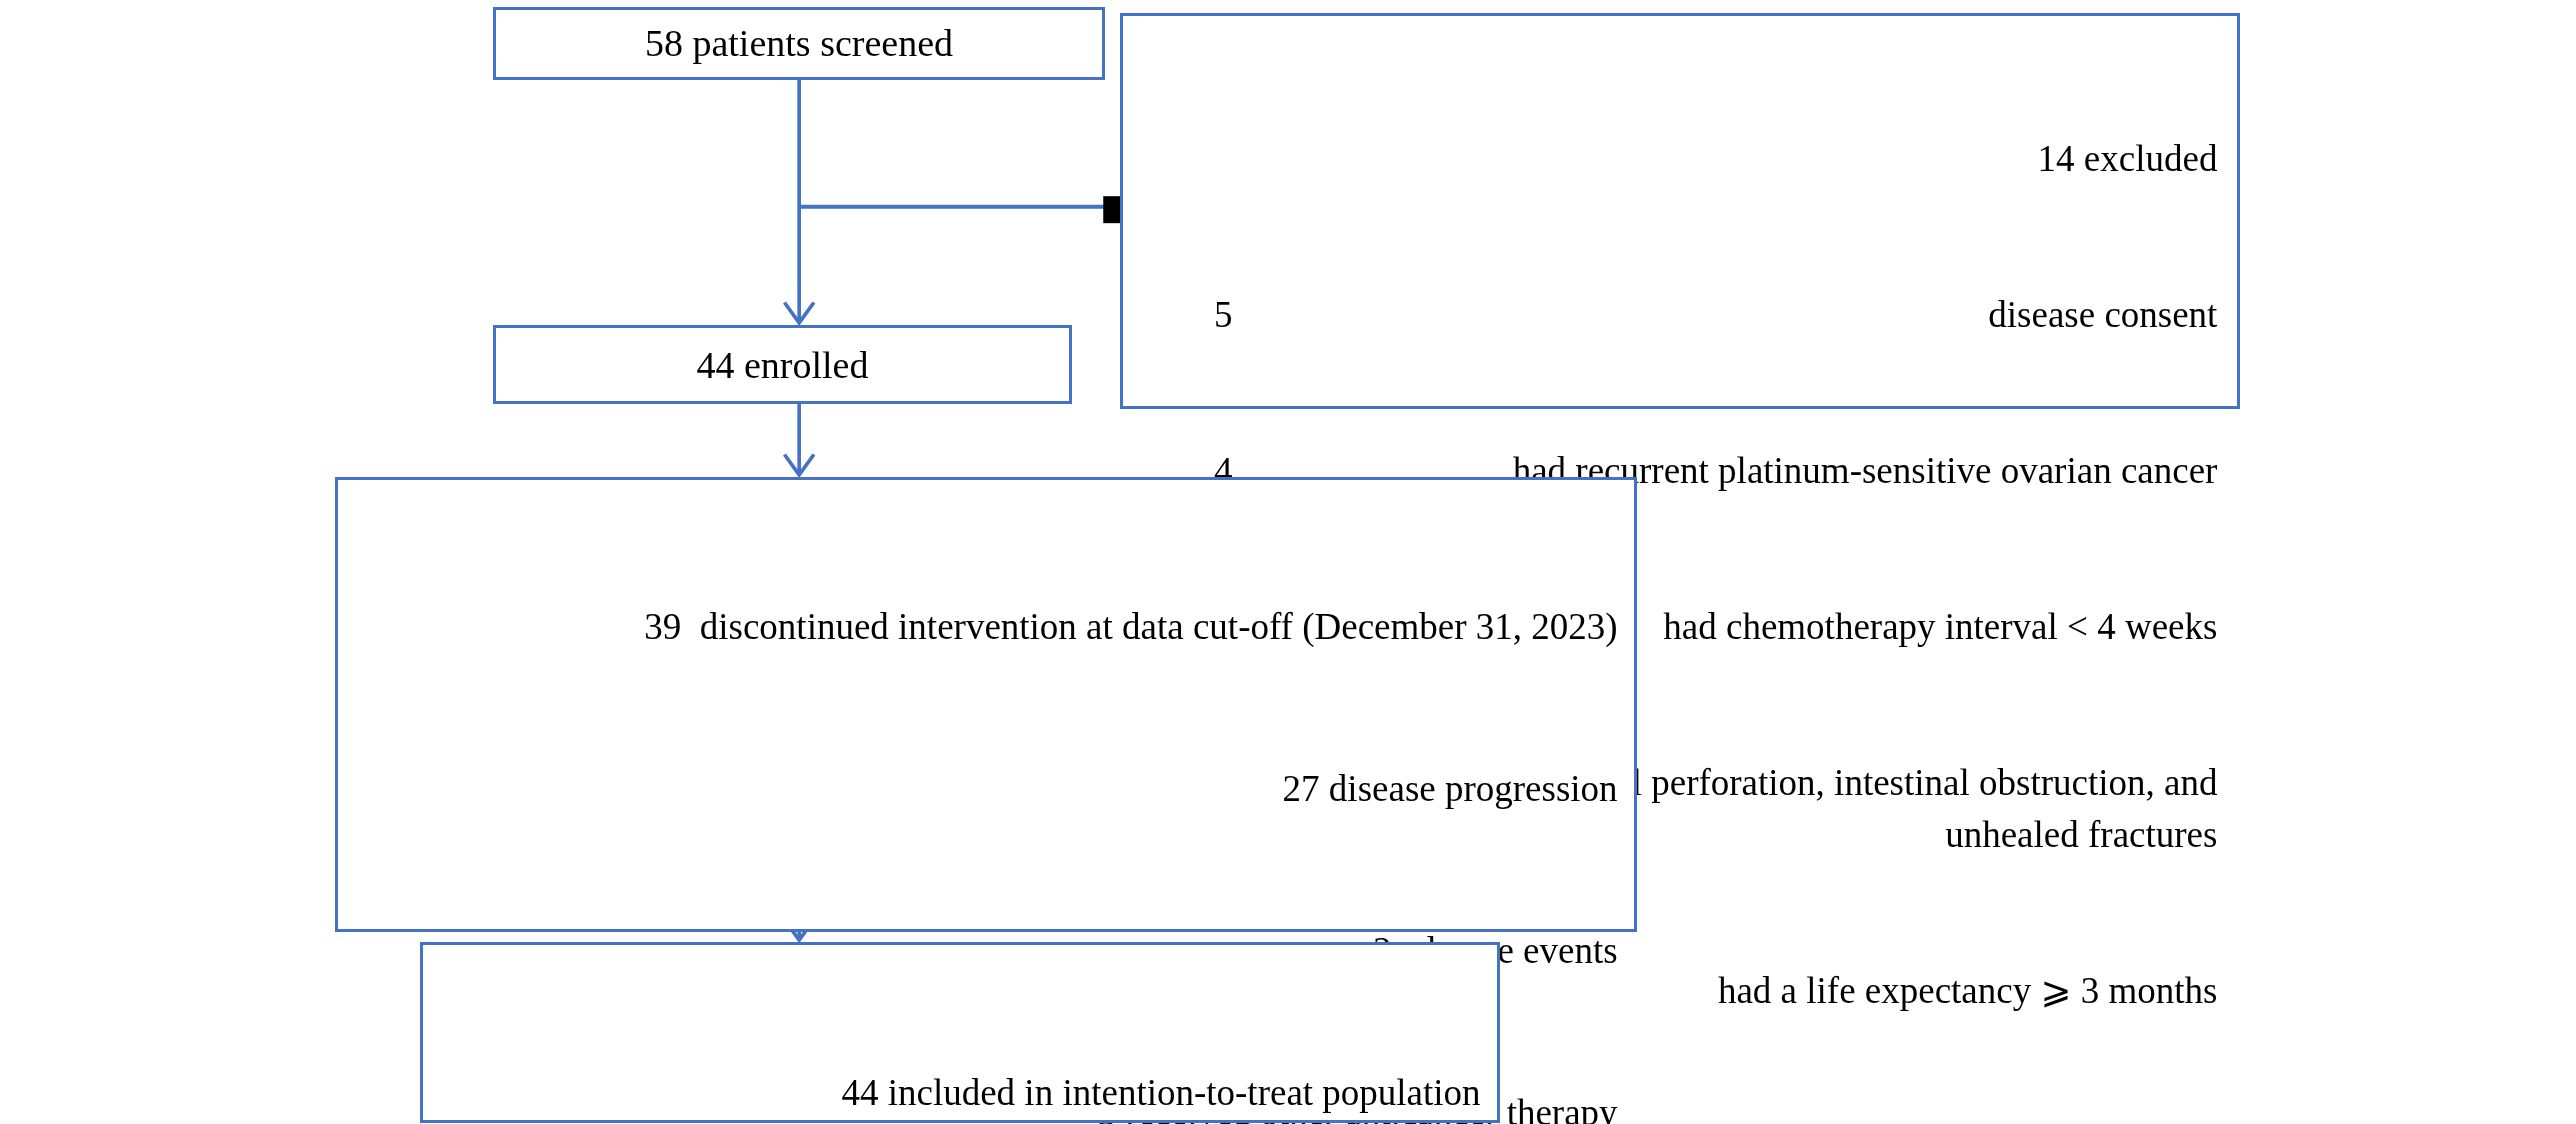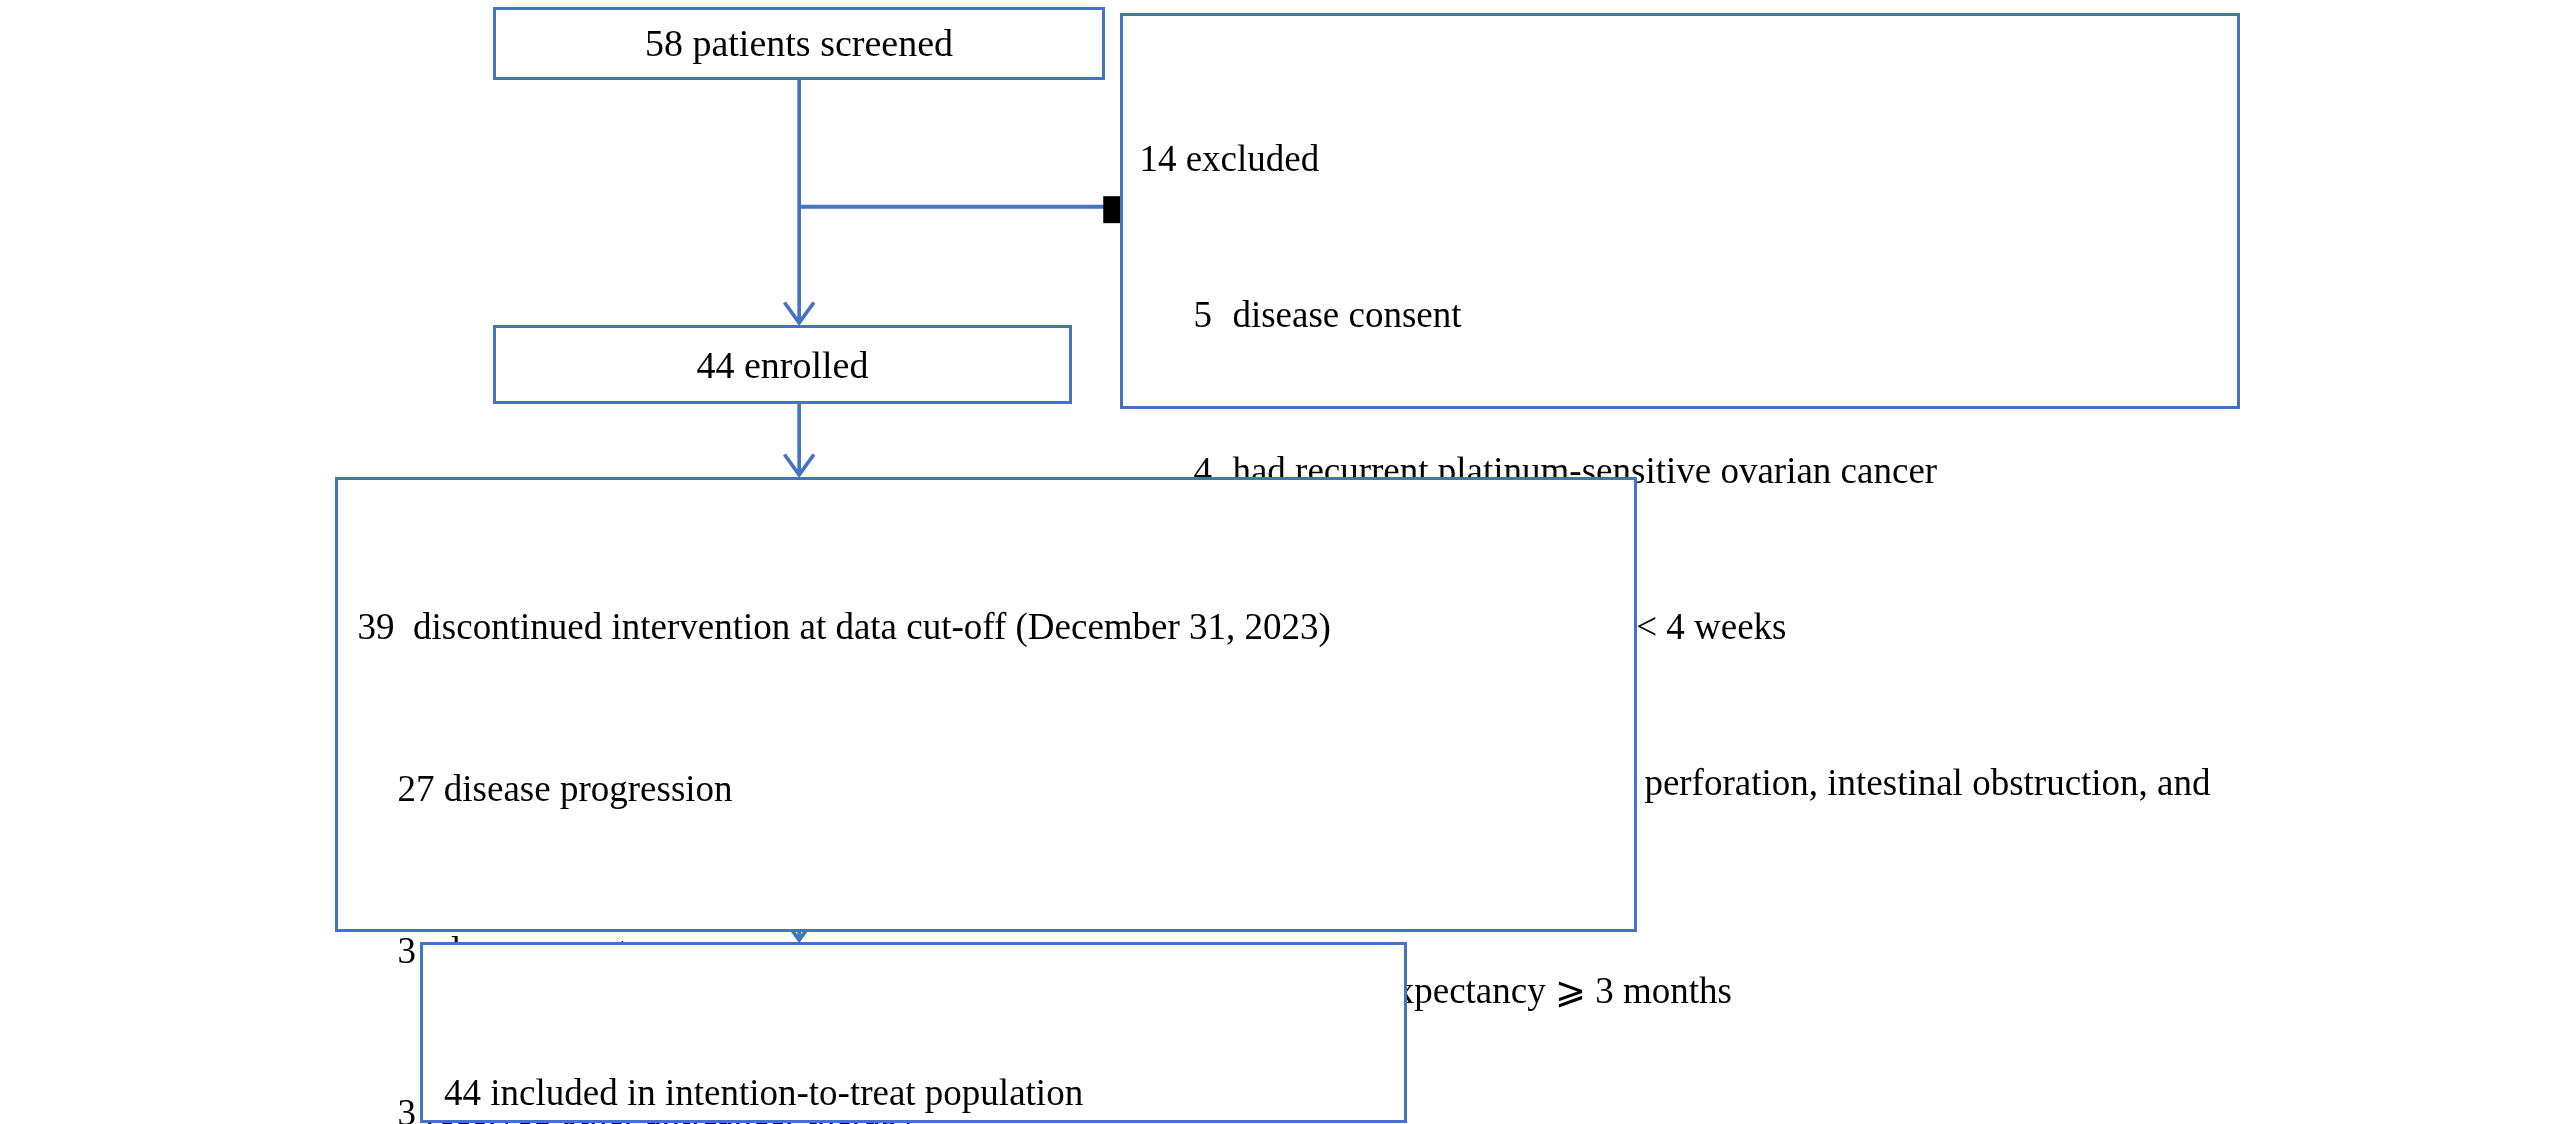--- a/index.html
+++ b/index.html
@@ -8,20 +8,21 @@
     background: #ffffff;
   }
   .canvas {
     position: relative;
     width: 2576px;
     height: 1124px;
     background: #ffffff;
     font-family: "Liberation Serif", "DejaVu Serif", serif;
     color: #000000;
     overflow: hidden;
+    text-align: right;
   }
   .connector-layer {
     position: absolute;
     left: 0; top: 0;
     width: 2576px;
     height: 1124px;
     pointer-events: none;
   }
   .fbox {
     position: absolute;
@@ -40,21 +41,21 @@
   }
   
   .box-screened { left: 493px; top: 6.5px;   width: 612px;  height: 73px; }
   
   .box-excluded { left: 1120px; top: 13px; width: 1120px; height: 396px; padding: 13px 19.6px 0 16.4px; }
   
   .box-enrolled { left: 493px; top: 325px; width: 579px;  height: 79px; }
   
   .box-discontinued { left: 335px; top: 477px; width: 1302px; height: 455px; padding: 12.3px 16.4px 0 19.6px; line-height: 54px; }
   
-  .box-population { left: 420px; top: 942px; width: 987px; height: 181px; padding: 13px 16.4px 0 21px; line-height: 54px; }
+  .box-population { left: 420px; top: 942px; width: 1080px; height: 181px; padding: 13px 16.4px 0 21px; line-height: 54px; }
 
   .sub-item {
     display: flex;
     margin-left: 54px;
   }
   .sub-item .num {
     flex: 0 0 39px;
     white-space: pre;
   }
   .sub-item .txt {

